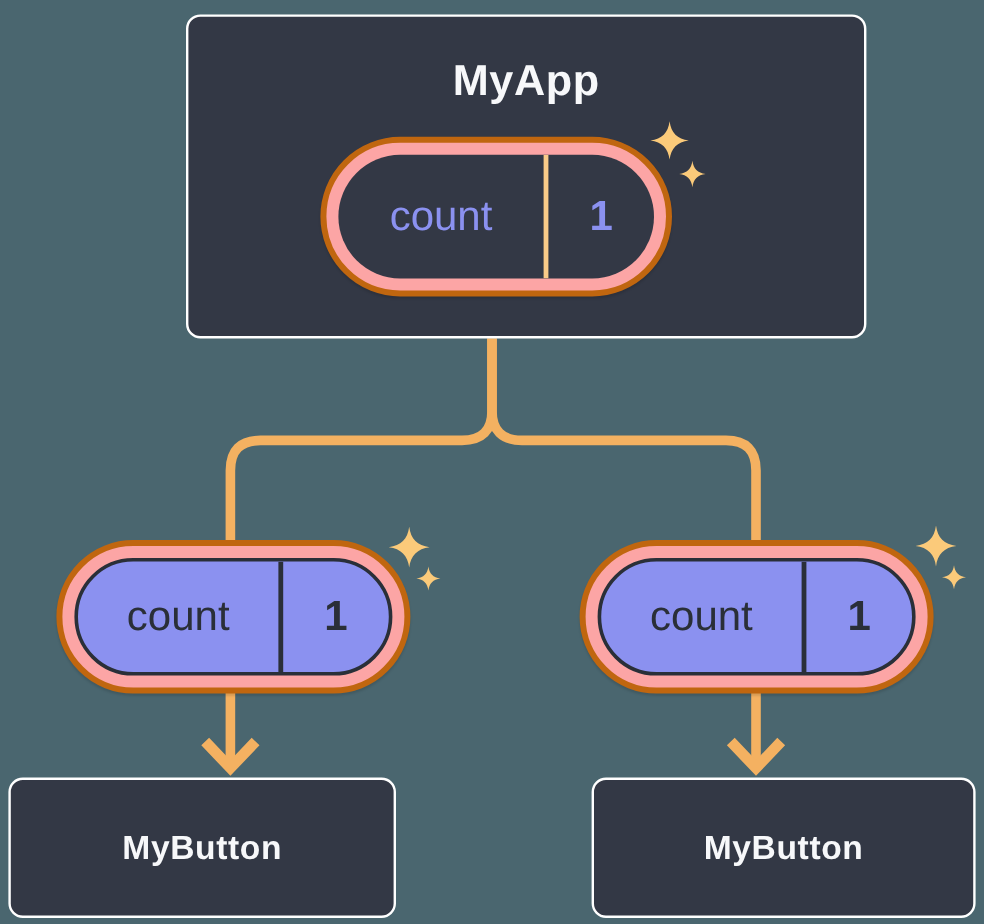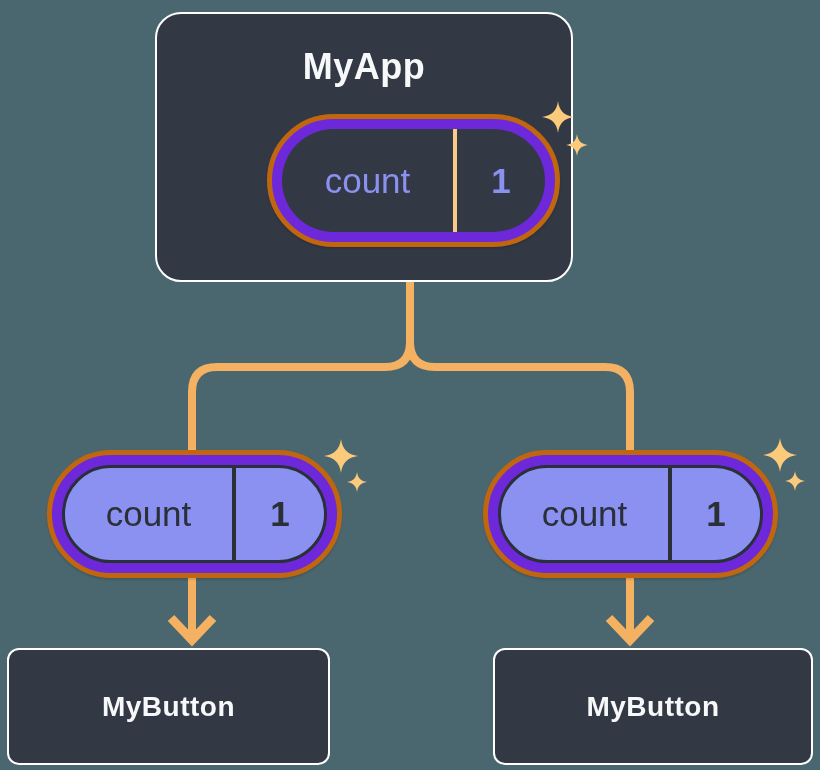--- a/index.html
+++ b/index.html
@@ -26,35 +26,35 @@
     border-radius: 12px;
     z-index: 2;
   }
   .node-title {
     display: block;
     text-align: center;
     color: #F7F8FA;
     font-weight: bold;
     letter-spacing: 0.5px;
   }
-  .root-node { left: 155px; top: 12px; width: 418px; height: 270px; border-radius: 26px; }
+  .root-node { left: 155px; top: 12px; width: 567px; height: 270px; }
   .root-node .node-title { margin-top: 32px; font-size: 36px; }
   .leaf-node {
     display: flex;
     align-items: center;
     justify-content: center;
     font-size: 28px;
   }
   .leaf-left  { left: 7px;   top: 648px; width: 323px; height: 117px; }
   .leaf-right { left: 493px; top: 648px; width: 320px; height: 117px; }
   .pill {
     position: absolute;
     box-sizing: border-box;
     border: 5px solid #C0660F;
-    background: #6d28d9;
+    background: #fca5a5;
     border-radius: 999px;
     padding: 10px;
     z-index: 2;
     box-shadow: 0 2px 2px rgba(0,0,0,0.12);
   }
   .pill-inner {
     box-sizing: border-box;
     height: 100%;
     border-radius: 999px;
     display: flex;

